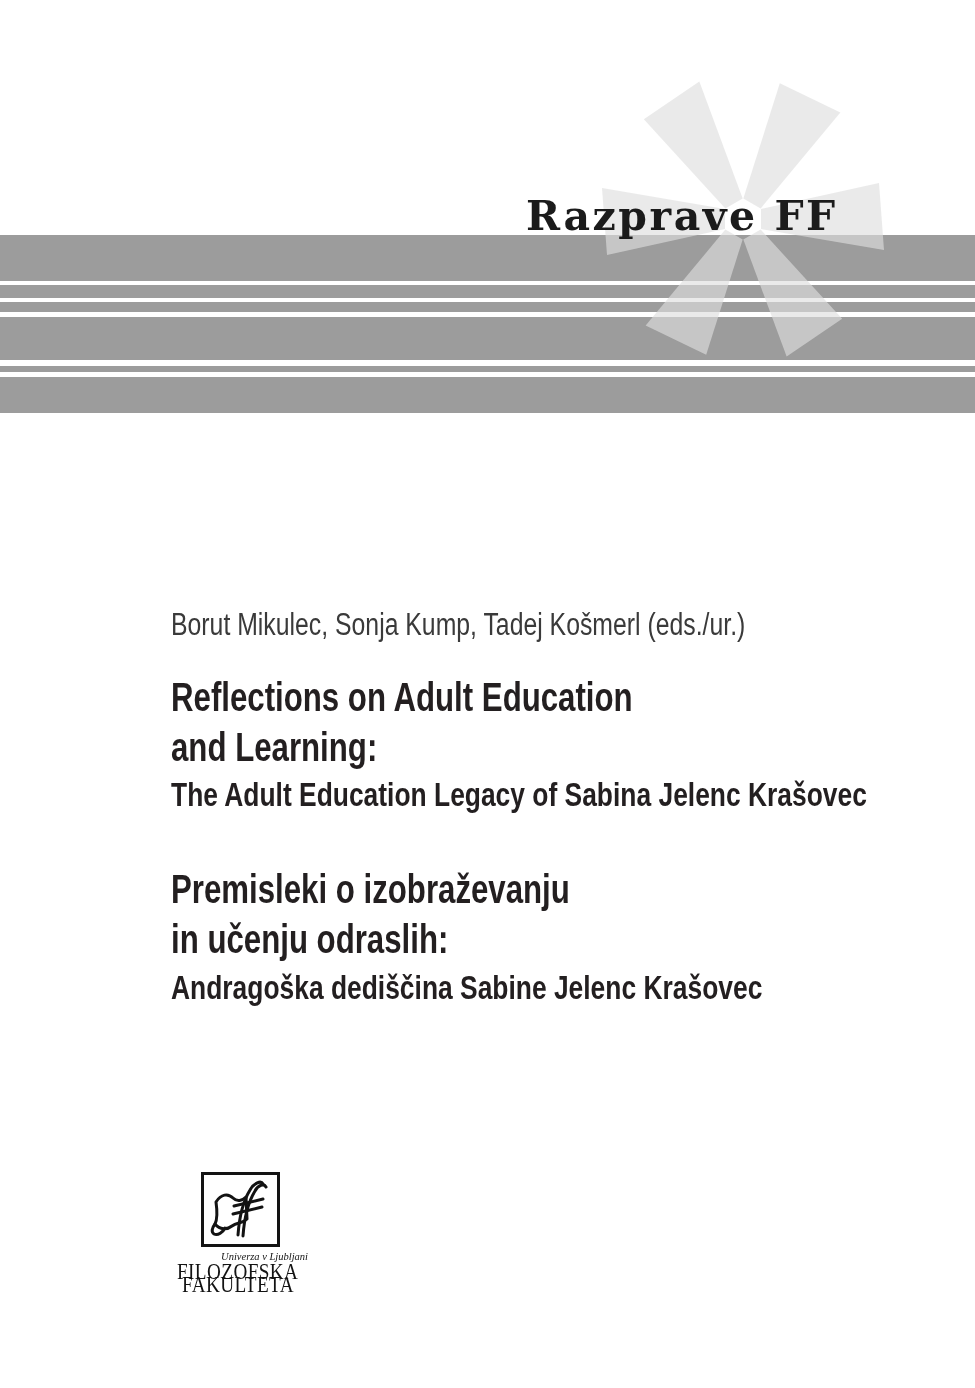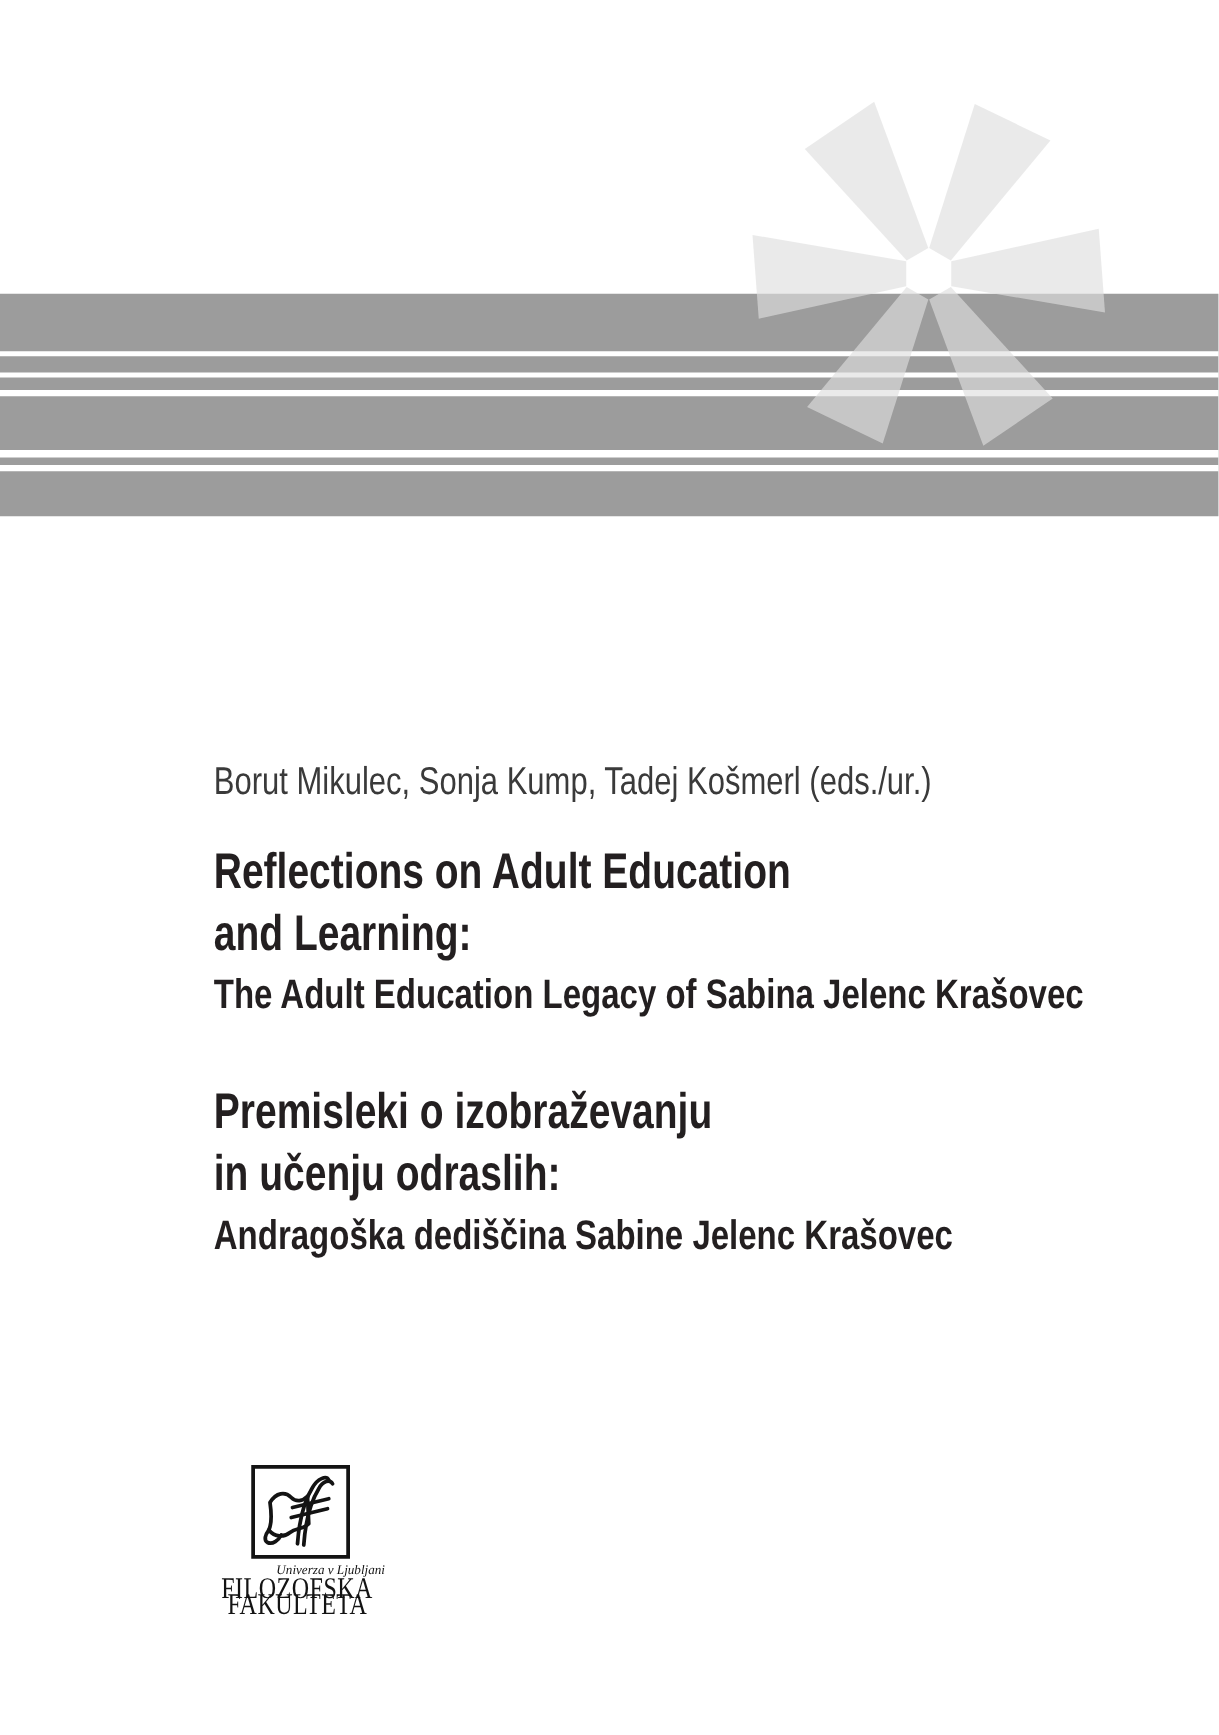--- a/index.html
+++ b/index.html
@@ -86,20 +86,21 @@
 
   <svg class="star" viewBox="-150 -150 300 300" aria-hidden="true">
     <polygon class="petal" points="-10,-18 10,-18 31,-141 -36,-136" transform="rotate(30)"></polygon>
     <polygon class="petal" points="-10,-18 10,-18 31,-141 -36,-136" transform="rotate(90)"></polygon>
     <polygon class="petal" points="-10,-18 10,-18 31,-141 -36,-136" transform="rotate(150)"></polygon>
     <polygon class="petal" points="-10,-18 10,-18 31,-141 -36,-136" transform="rotate(210)"></polygon>
     <polygon class="petal" points="-10,-18 10,-18 31,-141 -36,-136" transform="rotate(270)"></polygon>
     <polygon class="petal" points="-10,-18 10,-18 31,-141 -36,-136" transform="rotate(330)"></polygon>
   </svg>
 
+  <div class="brand">Razprave FF</div>
 
   <div class="txt authors">Borut Mikulec, Sonja Kump, Tadej Košmerl (eds./ur.)</div>
 
   <div class="txt title-line en-l1">Reflections on Adult Education</div>
   <div class="txt title-line en-l2">and Learning:</div>
   <div class="txt sub-line en-sub">The Adult Education Legacy of Sabina Jelenc Krašovec</div>
 
   <div class="txt title-line sl-l1">Premisleki o izobraževanju</div>
   <div class="txt title-line sl-l2">in učenju odraslih:</div>
   <div class="txt sub-line sl-sub">Andragoška dediščina Sabine Jelenc Krašovec</div>

